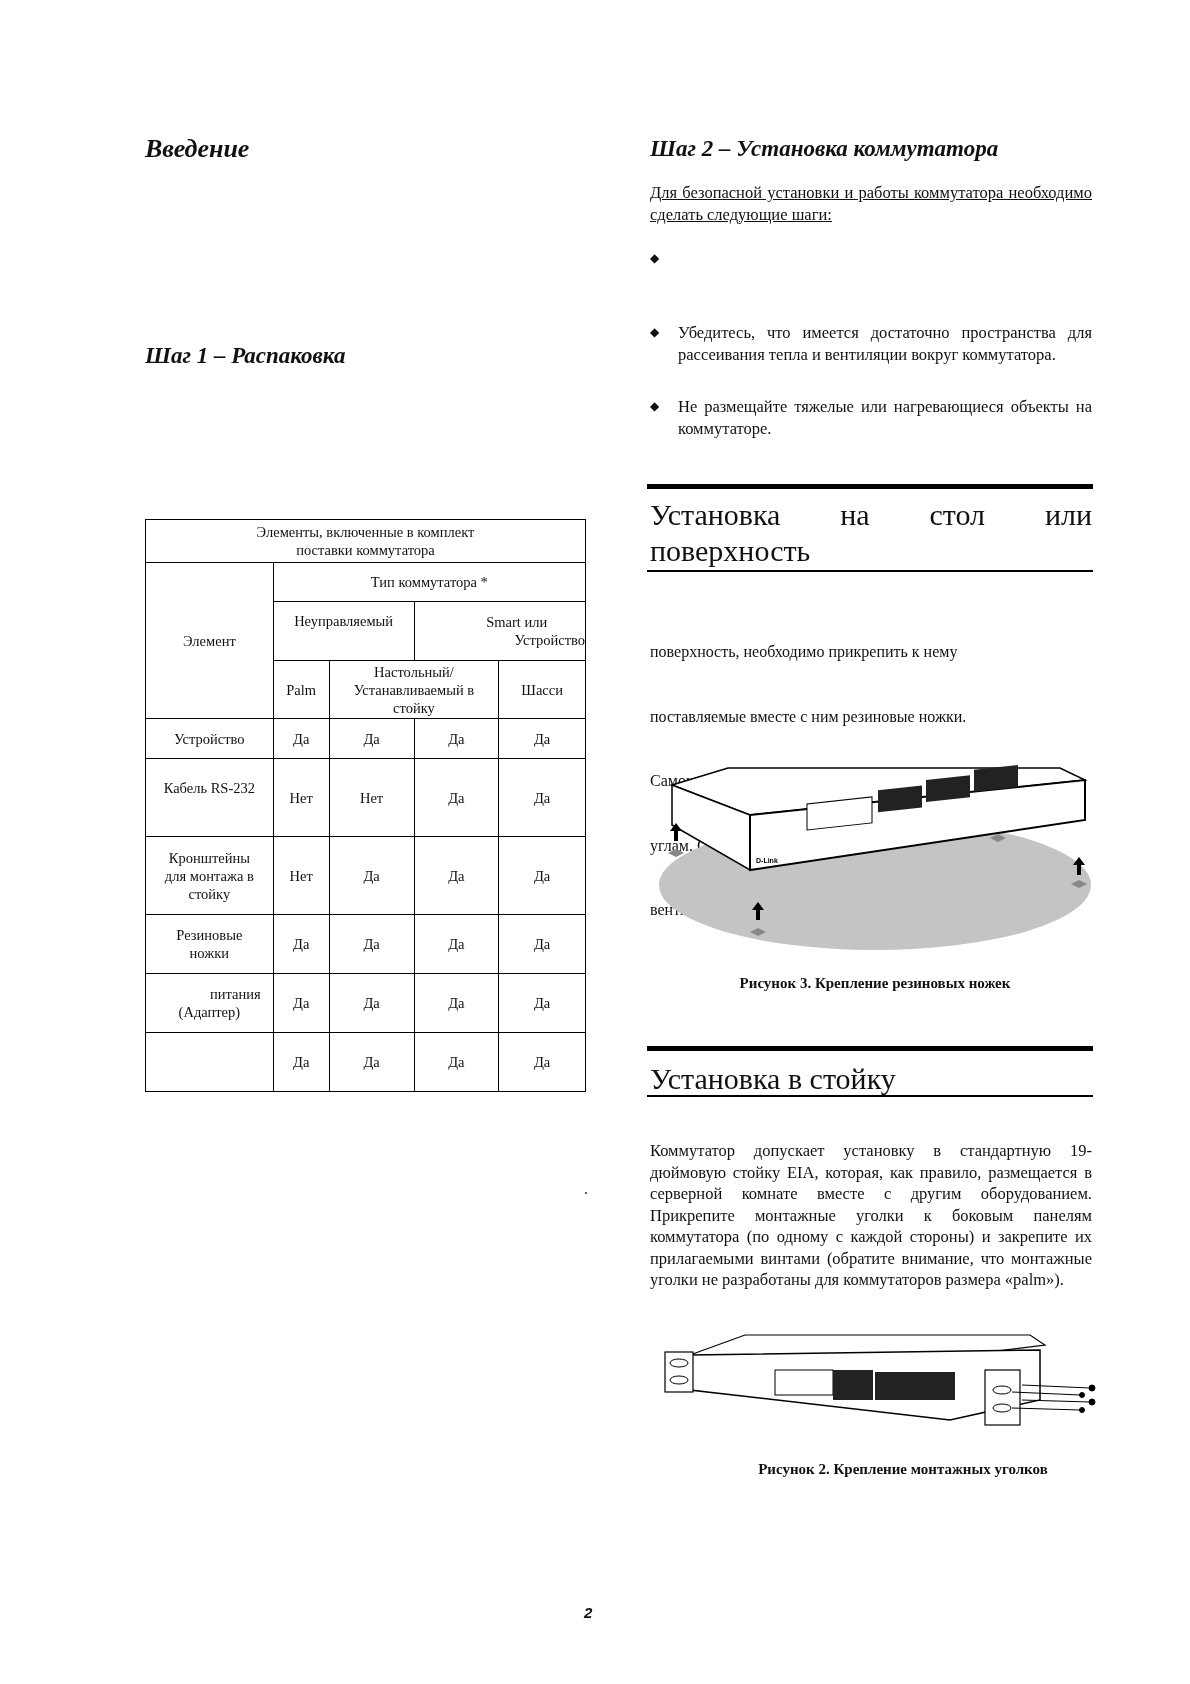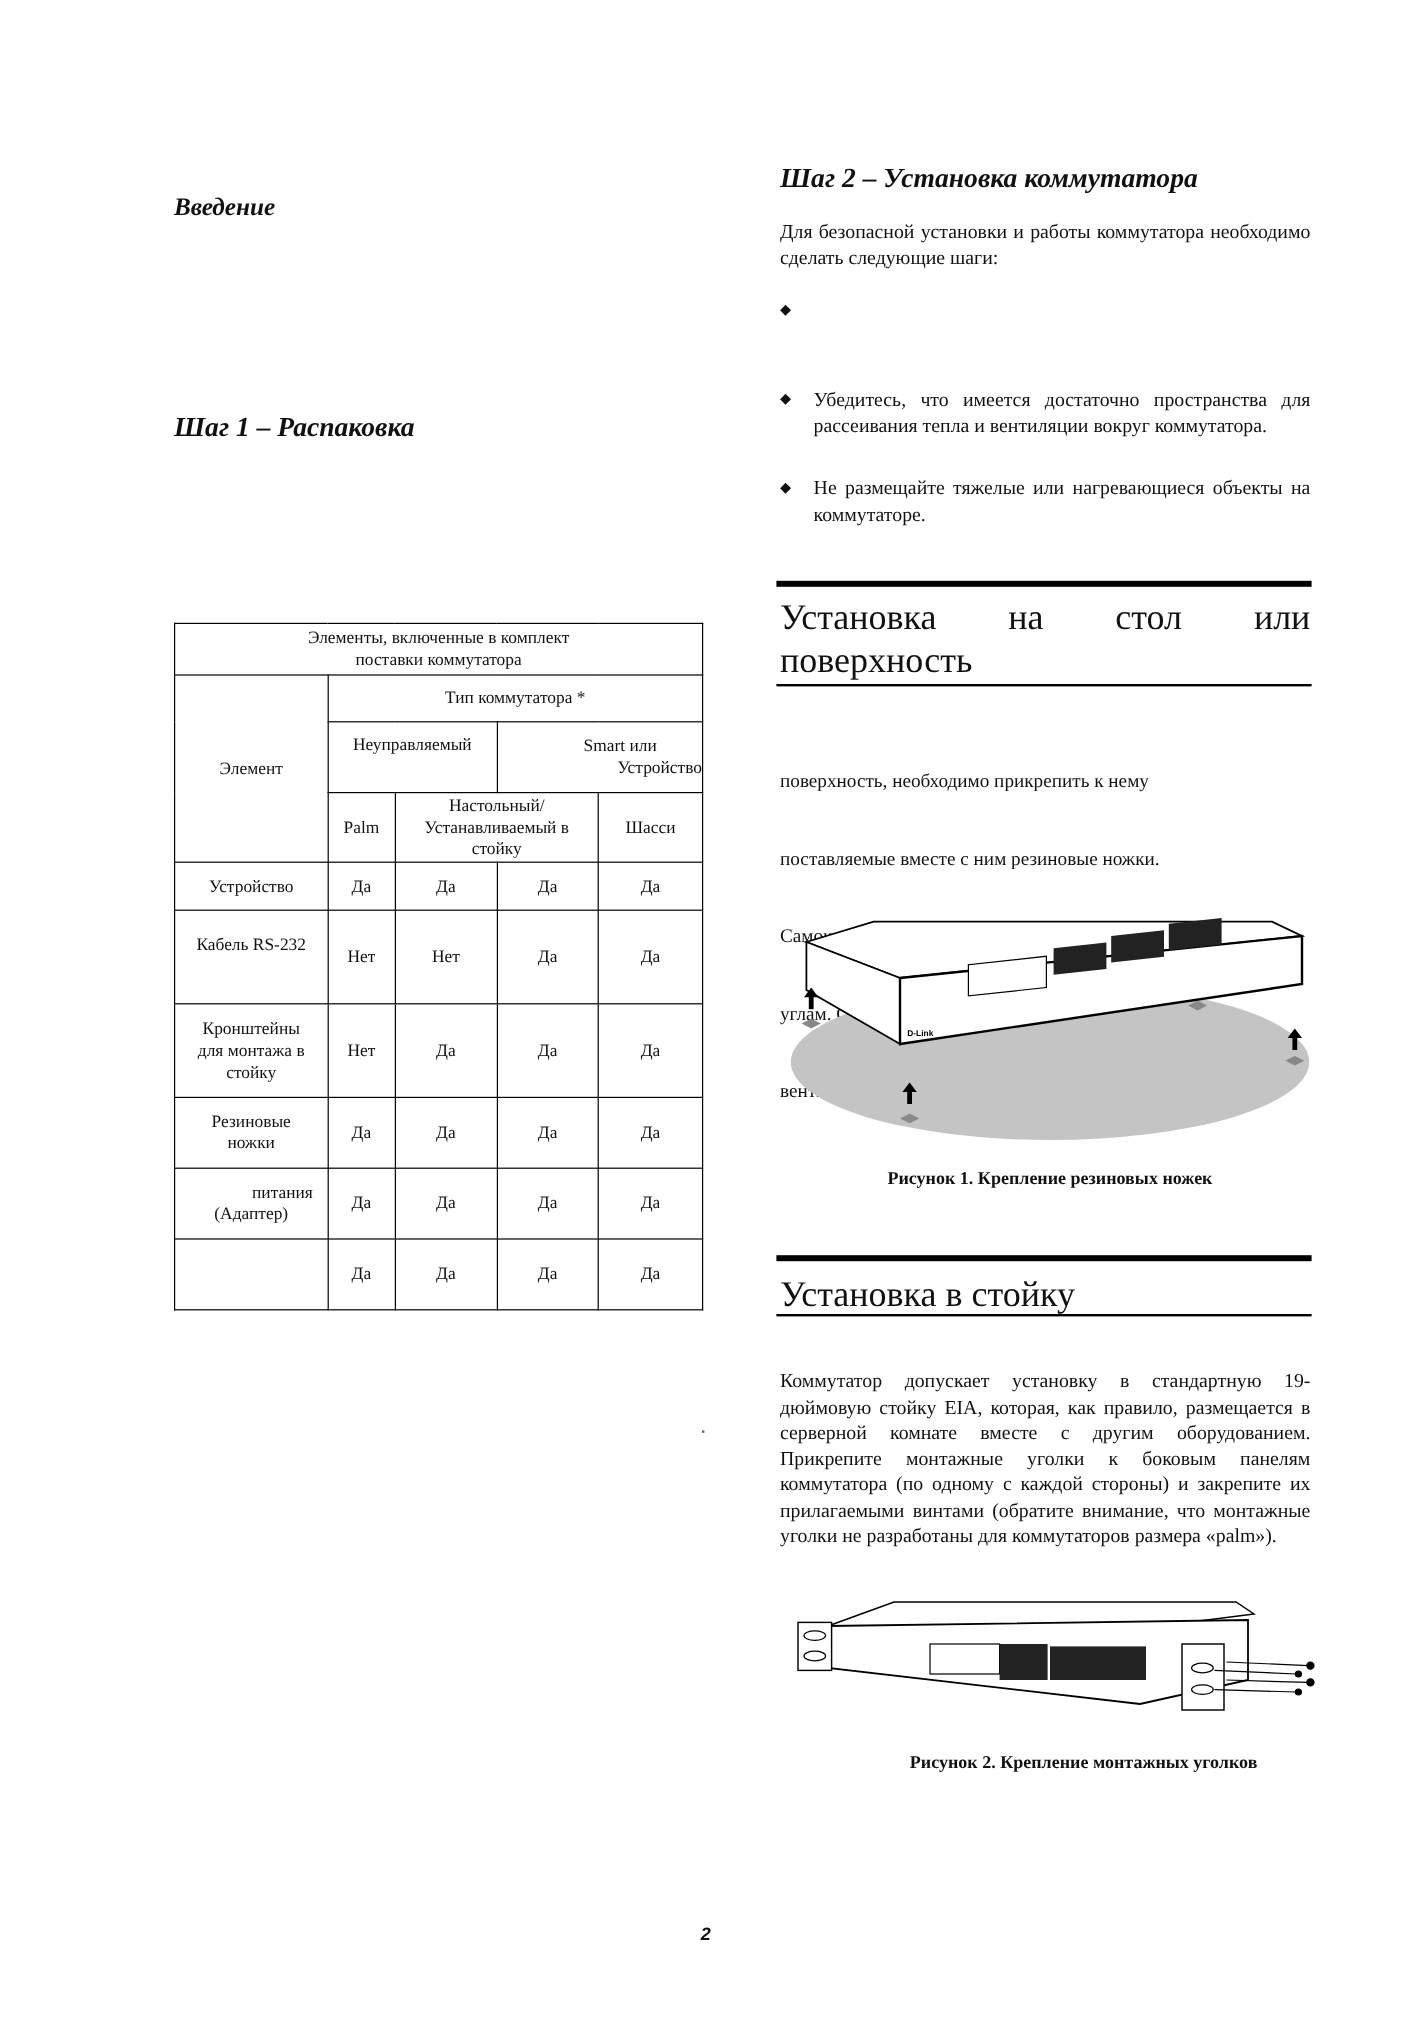--- a/index.html
+++ b/index.html
@@ -1,24 +1,24 @@
 <!DOCTYPE html>
 <html><head>
 <meta charset="utf-8">
 <style>
   html, body { margin:0; padding:0; background:#ffffff; }
   body { width:1190px; height:1684px; position:relative; overflow:hidden;
          font-family:"Liberation Serif","DejaVu Serif",serif; color:#111; }
   .abs { position:absolute; }
   .h-italic { font-weight:bold; font-style:italic; font-family:"Liberation Serif",serif; }
-  .h1 { left:145px; top:160px; font-size:21px; }
+  .h1 { left:145px; top:134px; font-size:26px; }
   .h2 { left:145px; top:343px; font-size:23px; }
   .h3 { left:650px; top:136px; font-size:23px; }
   .para { font-size:16.5px; line-height:21.5px; text-align:justify; }
-  .intro { left:650px; top:182px; width:442px; }
+  .intro { left:650px; top:182px; width:442px;text-decoration:underline; }
   .bullet { position:absolute; left:650px; width:442px; font-size:16.5px; line-height:21.5px; }
   .bullet .dia { position:absolute; left:0; top:0; font-size:12px; }
   .bullet .txt { margin-left:28px; text-align:justify; display:block; }
   .rule-thick { position:absolute; left:647px; width:446px; height:5px; background:#000; }
   .rule-thin { position:absolute; left:647px; width:446px; height:2px; background:#000; }
   .sec-title { position:absolute; left:650px; width:442px; font-size:30px; line-height:36px;
                font-family:"Liberation Serif",serif; font-weight:normal; }
   .sec-title.just { text-align:justify; text-align-last:justify; }
   .caption { position:absolute; font-weight:bold; font-size:15px; text-align:center; }
   table.kit { position:absolute; left:145px; top:519px; width:441px; border-collapse:collapse;
@@ -179,21 +179,21 @@
       <polygon points="102,145 108,137 114,145" fill="#000"></polygon>
       <polygon points="100,167 108,163 116,167 108,171" fill="#888"></polygon>
     </g>
   <g>
       <rect x="427" y="98" width="4" height="12" fill="#000"></rect>
       <polygon points="423,100 429,92 435,100" fill="#000"></polygon>
       <polygon points="421,119 429,115 437,119 429,123" fill="#888"></polygon>
     </g>
   <polygon points="340,73 348,69 356,73 348,77" fill="#888"></polygon>
 </svg>
-<div class="caption" style="left:650px;top:975px;width:450px">Рисунок 1.  Крепление резиновых ножек</div>
+<div class="caption" style="left:650px;top:975px;width:450px">Рисунок 3.  Крепление резиновых ножек</div>
 
 <div class="rule-thick" style="top:1046px"></div>
 <div class="sec-title" style="top:1061px">Установка в стойку</div>
 <div class="rule-thin" style="top:1095px"></div>
 <div class="abs para" style="left:650px;top:1140px;width:442px">Коммутатор допускает установку в стандартную 19-дюймовую стойку EIA,   которая, как правило, размещается в серверной комнате вместе с другим оборудованием. Прикрепите монтажные уголки к боковым панелям коммутатора (по одному с каждой стороны) и закрепите их прилагаемыми винтами (обратите внимание, что монтажные уголки не разработаны для коммутаторов размера «palm»).</div>
 
 <svg style="left:650px;top:1330px" width="450" height="110" viewBox="0 0 450 110">
   <polygon points="40,25 95,5 380,5 395,15 120,50" fill="#fff" stroke="#000" stroke-width="1.2"></polygon>
   <polygon points="40,25 390,20 390,70 300,90 40,60" fill="#fff" stroke="#000" stroke-width="1.5"></polygon>
   <rect x="15" y="22" width="28" height="40" fill="#fff" stroke="#000" stroke-width="1.2"></rect>

